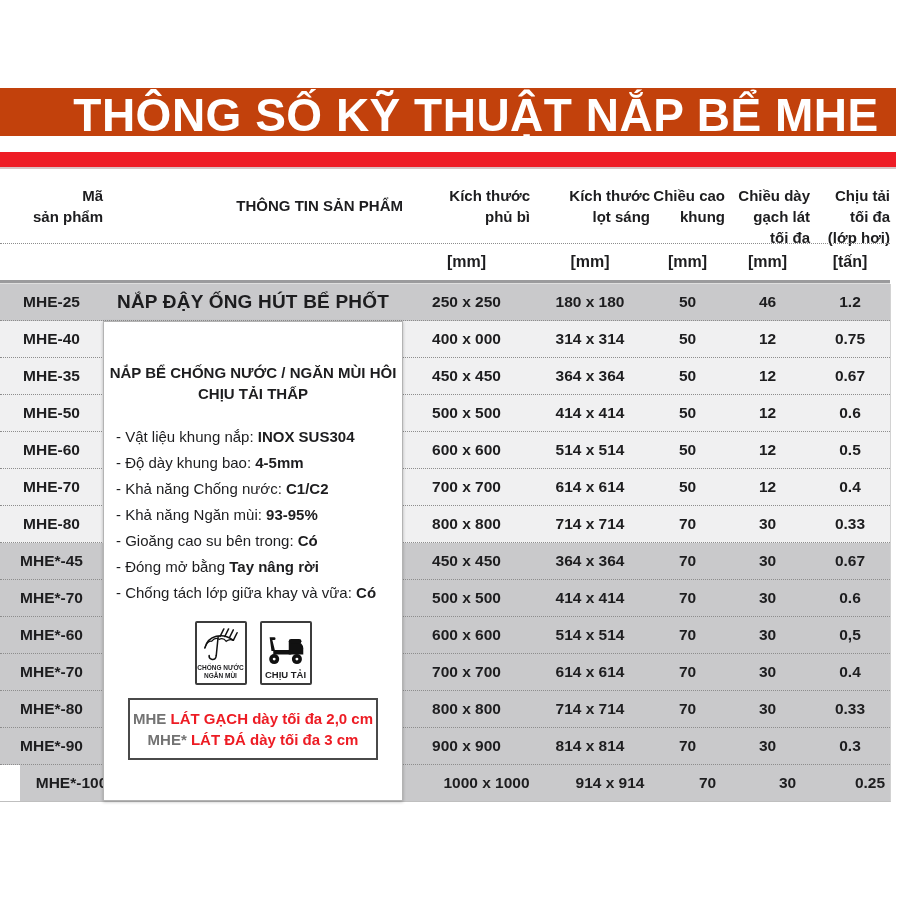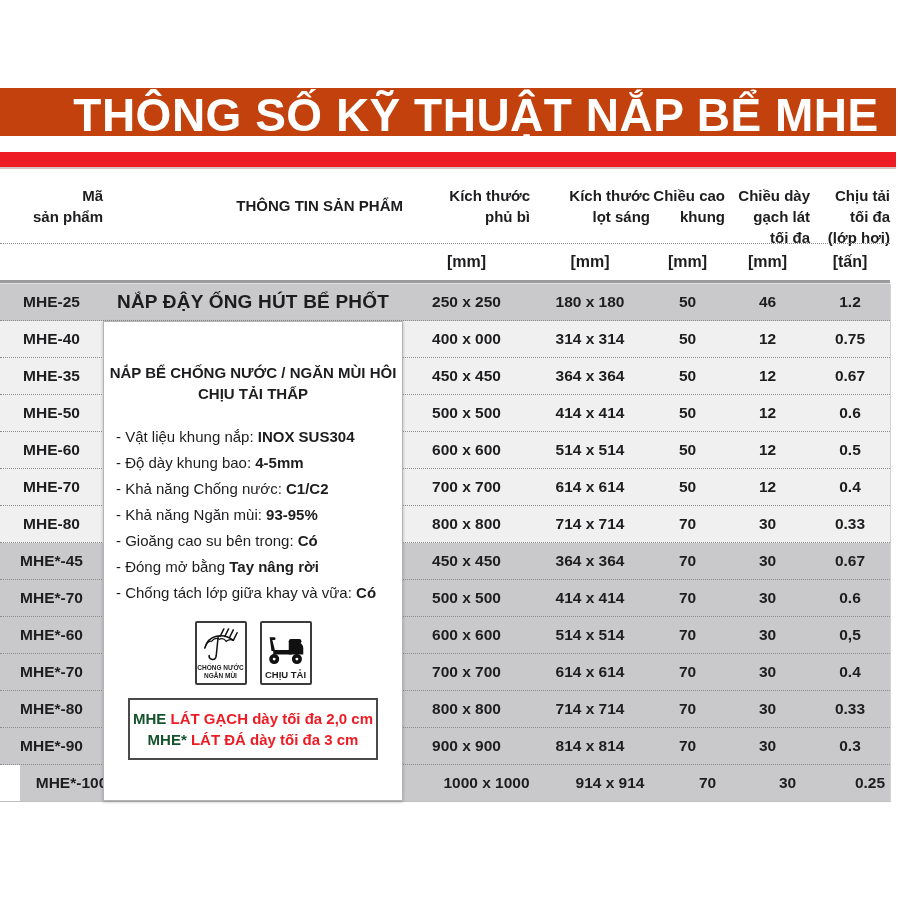--- a/index.html
+++ b/index.html
@@ -70,21 +70,21 @@
   }
   .badge svg{display:block;}
   .badge-label{font-weight:bold;text-align:center;white-space:pre-line;}
   .badge-label.small{font-size:6.5px;line-height:8px;}
   .badge-label.big{font-size:9.5px;line-height:11px;margin-top:3px;}
   .note-box{
     width:250px;margin:13px auto 0;border:2px solid #4a4a4a;background:#fff;
     padding:8px 2px;text-align:center;font-weight:bold;font-size:15px;line-height:21px;
     box-sizing:border-box;
   }
-  .note-line .code{color:#14532d;}
+  .note-line .code{color:#737373;}
   .note-line .red{color:#ed1c24;}
 </style>
 </head>
 <body>
 
 <div class="page">
 
   <div class="banner">
     <h1>THÔNG SỐ KỸ THUẬT NẮP BỂ MHE</h1>
   </div>

